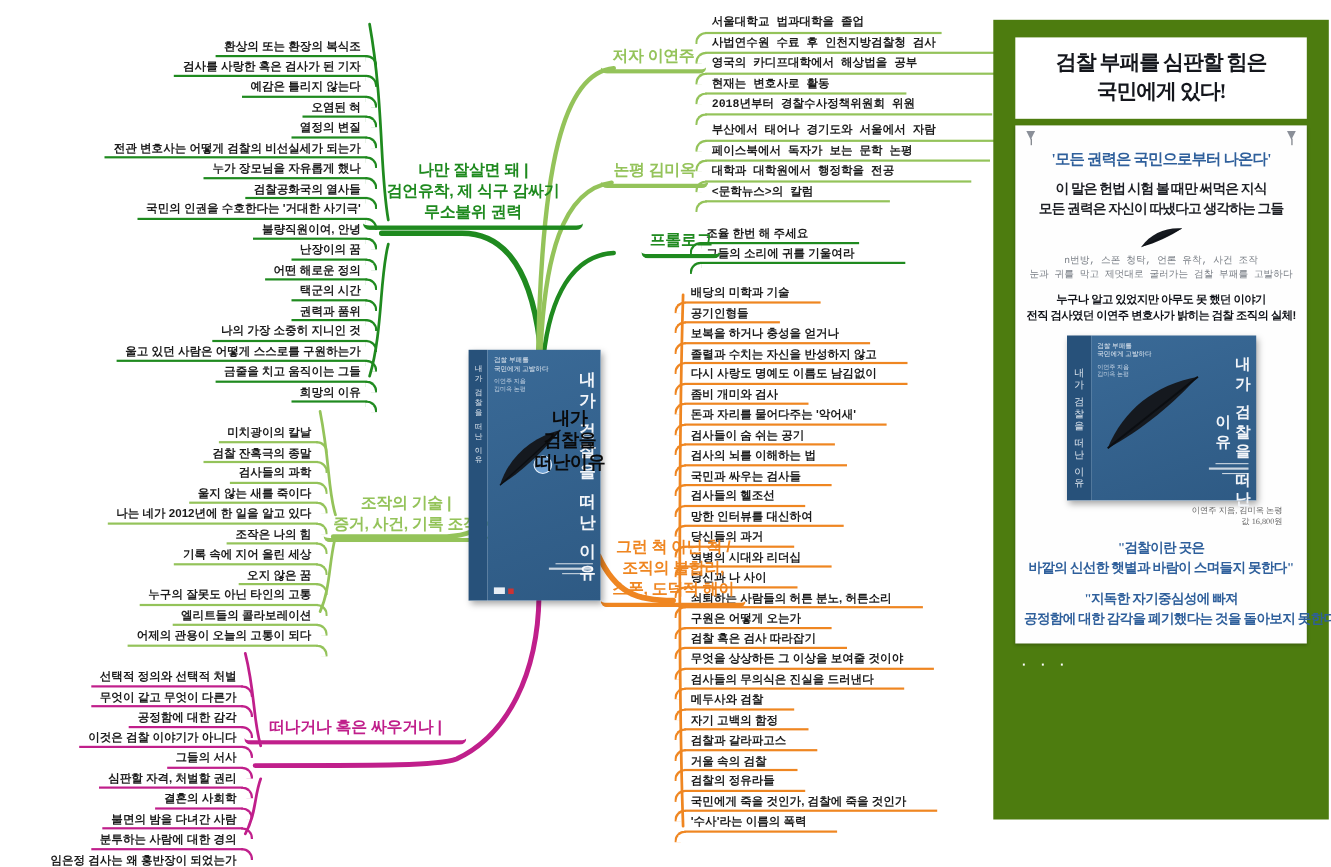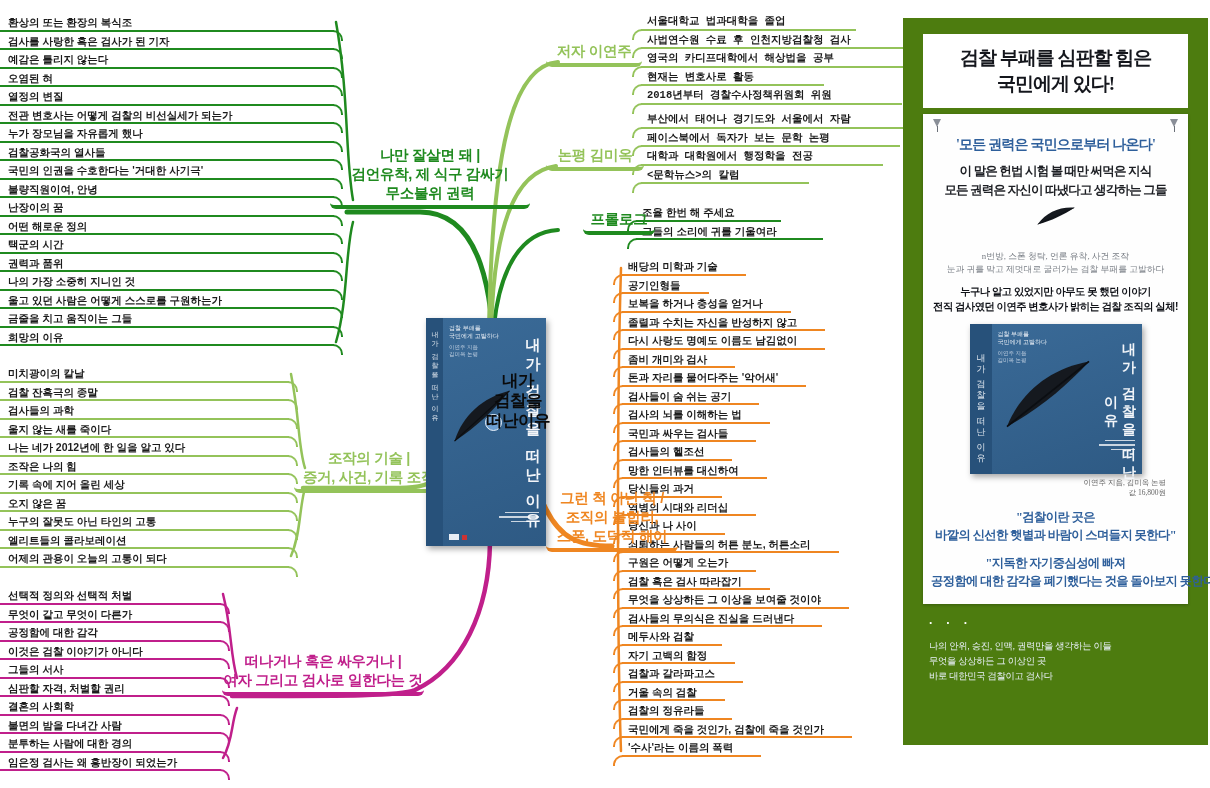--- a/index.html
+++ b/index.html
@@ -2,21 +2,21 @@
 <html><head>
 <meta charset="utf-8">
 <style>
   html,body{margin:0;padding:0;background:#fff;}
   .stage{position:relative;width:1210px;height:788px;overflow:hidden;background:#fff;
          font-family:"Liberation Sans",sans-serif;}
   .curves{position:absolute;left:0;top:0;}
 
   
   .mlist{position:absolute;display:flex;flex-direction:column;}
-  .mlist.r{}
+  .mlist.r{align-items:flex-end;margin-top:20px;}
   .mlist.l{align-items:flex-start;}
   .leaf{font-size:10.5px;font-weight:700;color:#1c1c1c;line-height:12px;
         padding:1px 6px 1.5px 8px;border-bottom:2.5px solid var(--c);
         margin-bottom:2px;white-space:nowrap;position:relative;}
   .leaf-r::after{content:"";position:absolute;right:-9px;bottom:-11px;width:9px;height:9px;
         border-top:2.5px solid var(--c);border-right:2.5px solid var(--c);
         border-top-right-radius:10px;}
   .leaf-l{padding:1px 28px 1.5px 6px;}
   .leaf-l::before{content:"";position:absolute;left:-9px;bottom:-11px;width:9px;height:9px;
         border-top:2.5px solid var(--c);border-left:2.5px solid var(--c);
@@ -64,21 +64,21 @@
   .pin{position:absolute;top:5px;width:12px;height:14px;}
   .pin.left{left:8px;} .pin.right{right:8px;}
   .pin::before{content:"";position:absolute;top:0;left:2px;border-left:4px solid transparent;
         border-right:4px solid transparent;border-top:8px solid #8a8f98;}
   .pin::after{content:"";position:absolute;top:7px;left:5.5px;width:1.5px;height:6px;background:#6a6f77;}
   .slogan{color:#2e5f9b;font-weight:700;font-size:14px;letter-spacing:-0.8px;}
   .desc{margin-top:8px;}
   .desc-line{display:block;font-size:12.5px;font-weight:700;color:#1d1f24;line-height:19px;
         letter-spacing:-0.8px;white-space:nowrap;}
   .card-feather{margin:6px auto 0;width:46px;height:20px;}
-  .smalls{margin-top:20px;font-family:Liberation Serif, serif;}
+  .smalls{margin-top:0;font-family:Liberation Mono, monospace;}
   .small-line{display:block;font-size:8.8px;line-height:13px;color:#7a7f86;white-space:nowrap;}
   .bolds{margin-top:8px;font-family:"Liberation Sans",sans-serif;}
   .bold-line{display:block;font-size:10.3px;font-weight:800;color:#101218;line-height:15px;
         letter-spacing:-0.5px;white-space:nowrap;}
   .book3d{margin:10px auto 0;}
   .caption{margin:4px 14px 0 0;text-align:right;}
   .cap-line{display:block;font-size:7.5px;line-height:10px;color:#666;}
   .quote{margin-top:10px;}
   .quote-line{display:block;color:#2e5f9b;font-weight:700;font-size:12.3px;line-height:18px;
         letter-spacing:-0.6px;white-space:nowrap;}
@@ -220,21 +220,20 @@
       <div class="node-line">무소불위 권력</div>
     </div>
 
   <div class="node" style="--c:#94c35a;left:294px;top:449px;width:150px">
       <div class="node-line">조작의 기술 |</div>
       <div class="node-line">증거, 사건, 기록 조작</div>
     </div>
 
   <div class="node" style="--c:#c01f8b;left:222px;top:652px;width:202px">
       <div class="node-line">떠나거나 혹은 싸우거나 |</div>
-      <div class="node-line">여자 그리고 검사로 일한다는 것</div>
     </div>
 
   <div class="node" style="--c:#ef8621;left:546px;top:489px;width:132px">
       <div class="node-line">그런 척 아닌 척 /</div>
       <div class="node-line">조직의 불합리,</div>
       <div class="node-line">스폰, 도덕적 해이</div>
     </div>
 
   <div class="node" style="--c:#94c35a;left:546px;top:42px;width:96px">
     <span class="node-line">저자 이연주</span>
@@ -347,21 +346,16 @@
           <div class="quote-line">바깥의 신선한 햇볕과 바람이 스며들지 못한다"</div>
         </div>
       <div class="quote">
           <div class="quote-line">"지독한 자기중심성에 빠져</div>
           <div class="quote-line">공정함에 대한 감각을 폐기했다는 것을 돌아보지 못한다"</div>
         </div>
     </div>
 
     <div class="poster-bottom">
       <div class="dots">· · ·</div>
-      <div class="group2">
-          <div class="b-line">나의 안위, 승진, 인맥, 권력만을 생각하는 이들</div>
-          <div class="b-line">무엇을 상상하든 그 이상인 곳</div>
-          <div class="b-line">바로 대한민국 검찰이고 검사다</div>
-        </div>
     </div>
   </div>
 
 </div>
 
 </body></html>

